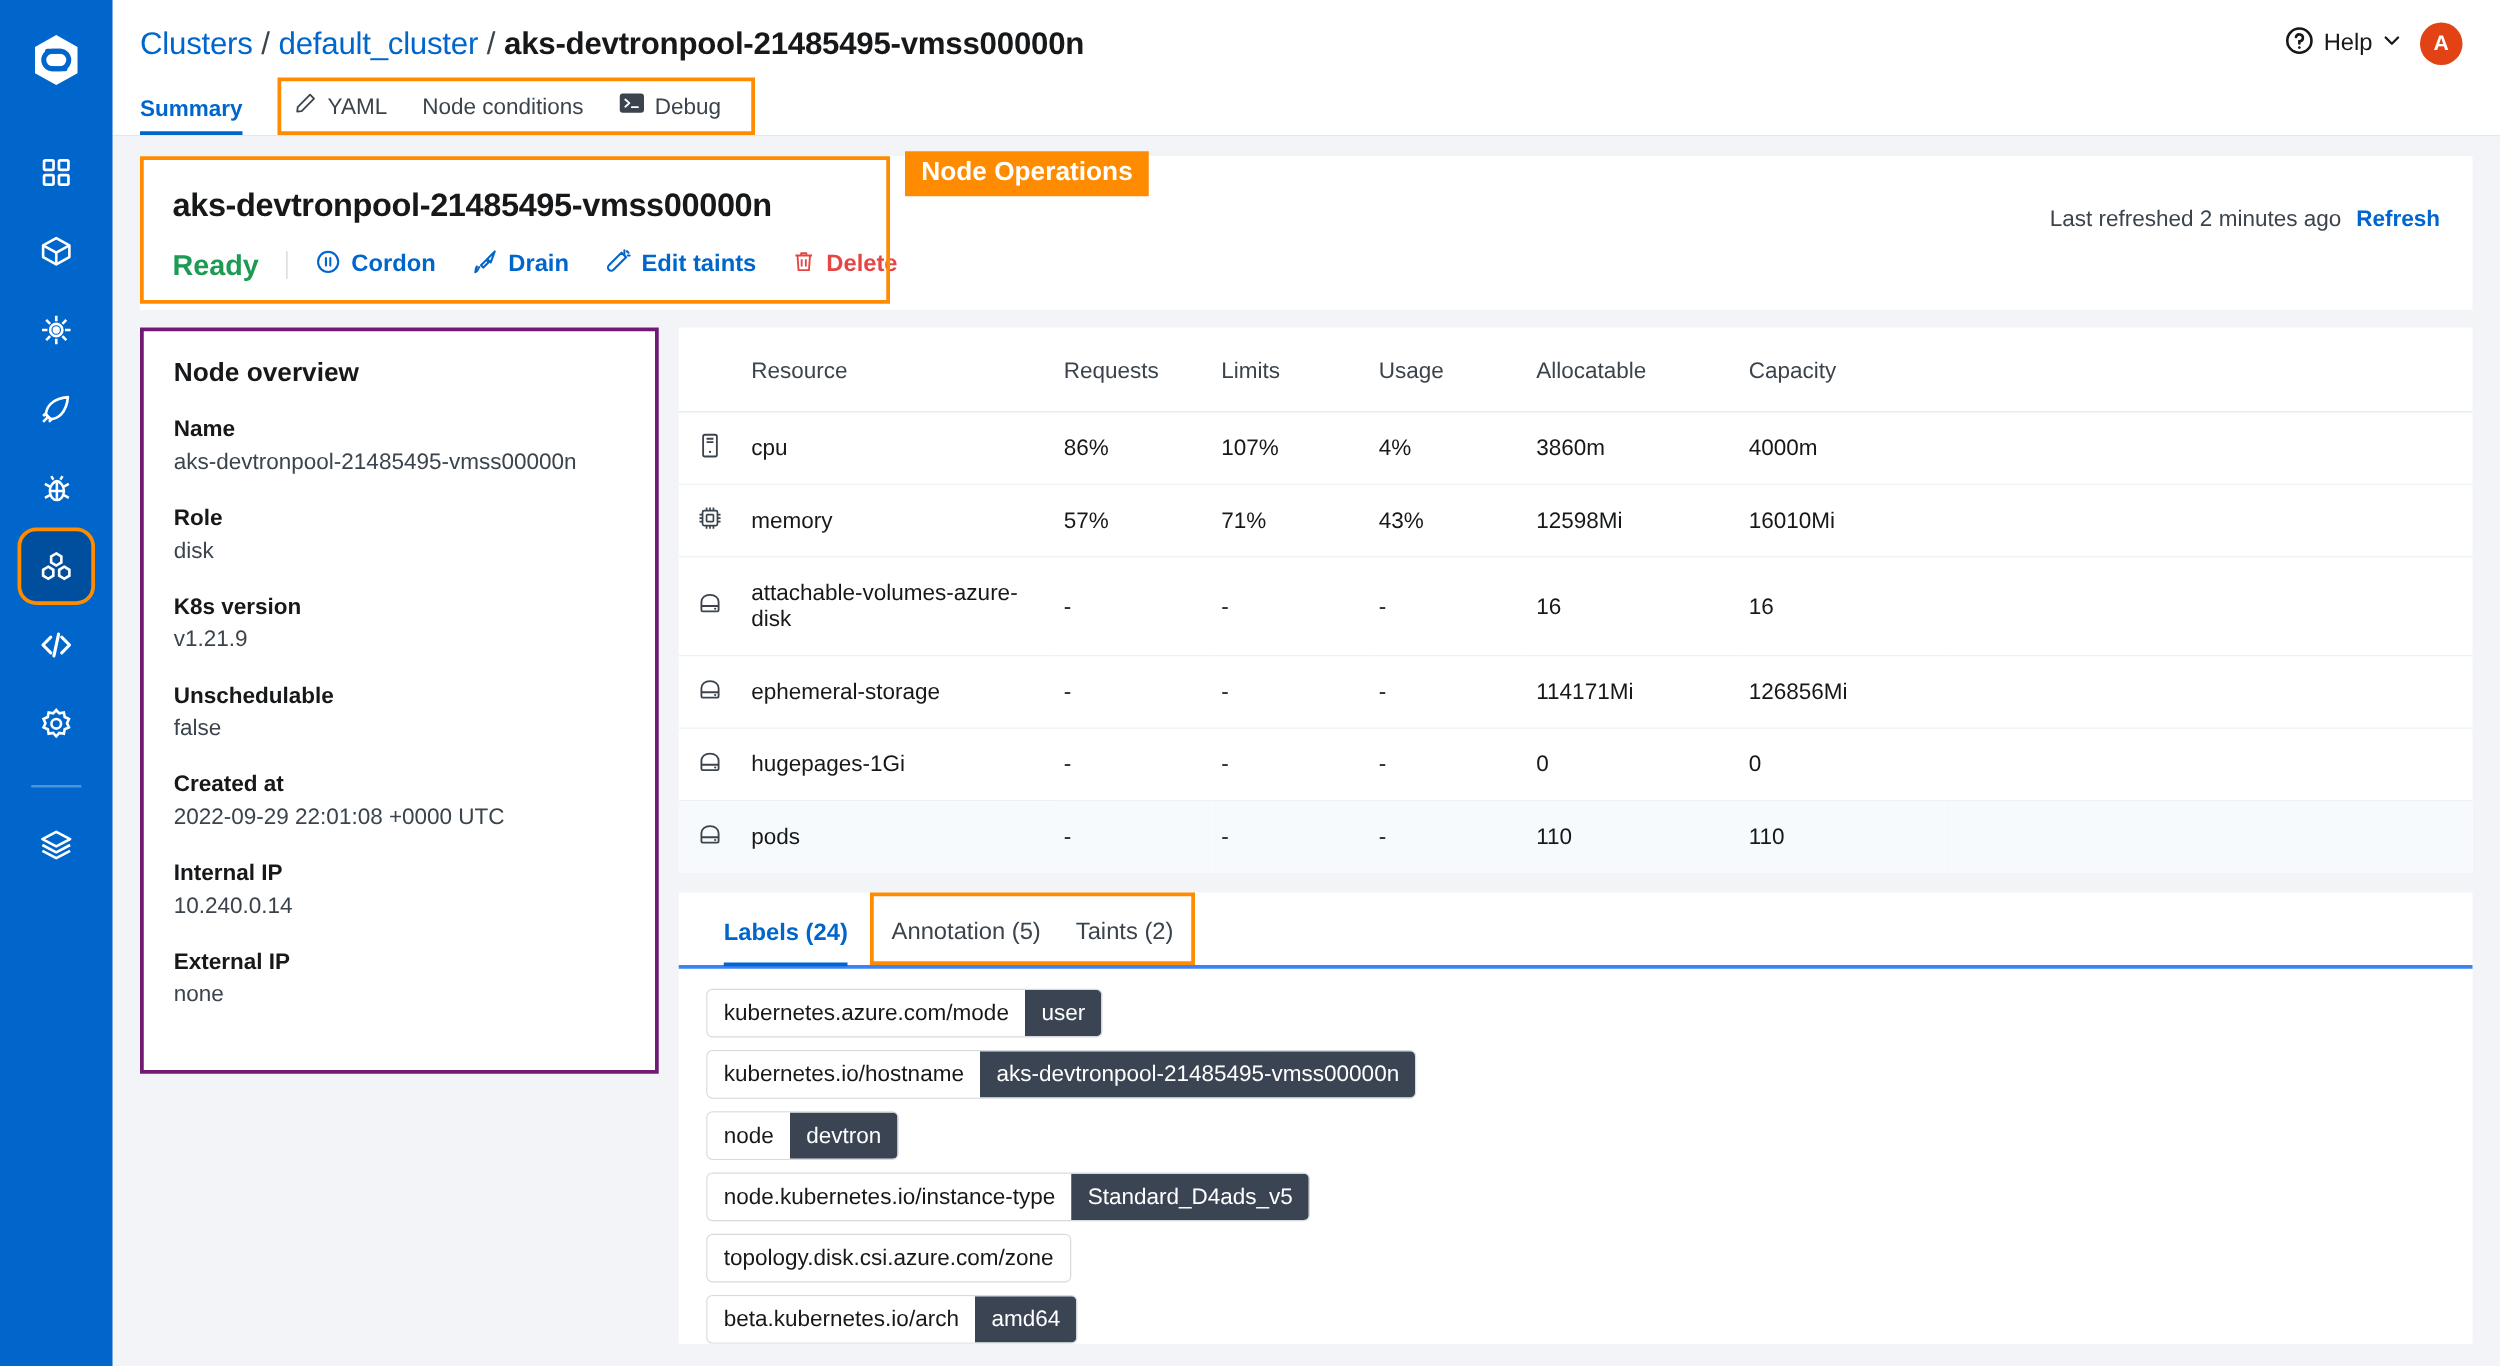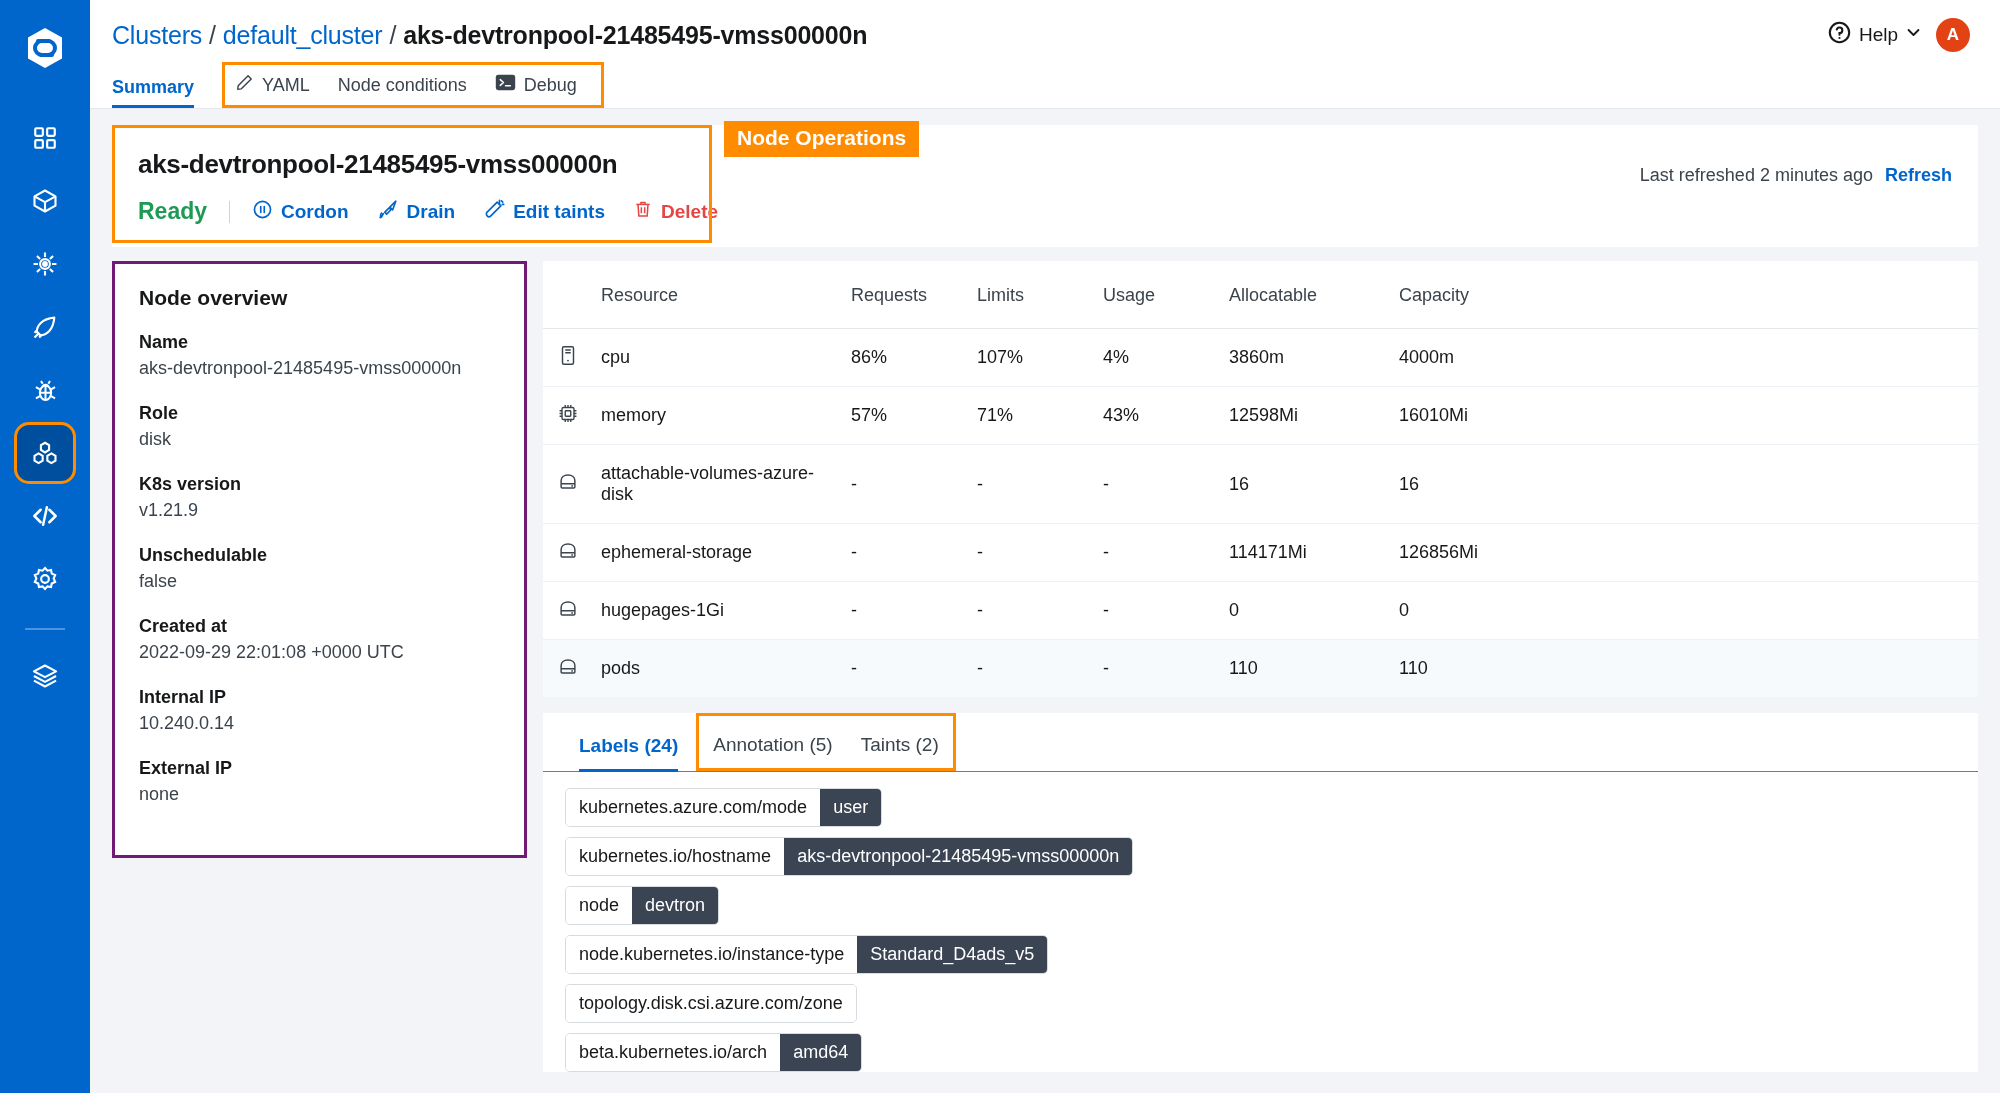--- a/index.html
+++ b/index.html
@@ -147,21 +147,21 @@
   table.res tr.shaded td { background: #f7fafc; }
   .col-res { width: 300px; padding-left: 58px !important; position: relative; }
   .col-num { width: 126px; }
   .col-alloc { width: 170px; }
   .col-cap { width: 170px; }
   .res-icon { position: absolute; left: 14px; top: 50%; transform: translateY(-50%); }
   th.col-res { padding-left: 58px !important; }
 
   
   .labels-card { background: #fff; flex: 1; display: flex; flex-direction: column; min-height: 0; }
-  .labels-tabs-wrap { position: relative; display: flex; align-items: flex-end; padding: 0 22px; border-bottom: 1px solid #3b82f6; }
+  .labels-tabs-wrap { position: relative; display: flex; align-items: flex-end; padding: 0 22px; border-bottom: 3px solid #3b82f6; }
   .ltab {
     font-size: 19px; color: #3b444c; padding: 22px 14px 14px 14px; cursor: pointer; position: relative;
   }
   .ltab.active { color: #0066cc; font-weight: bold; }
   .ltab.active::after { content:""; position:absolute; left:14px; right:14px; bottom:-1px; height:3px; background:#0066cc; }
   .ltab-outline { border: 3px solid #ff8c00; display: flex; align-items: stretch; margin-left: 4px; }
   .ltab-outline .ltab { padding-top: 18px; padding-bottom: 12px; }
 
   .chips { padding: 16px 22px 0 22px; display: flex; flex-direction: column; gap: 10px; overflow: hidden; }
   .chip { display: inline-flex; align-self: flex-start; border-radius: 5px; overflow: hidden; border: 1px solid #d6dbdf; }

